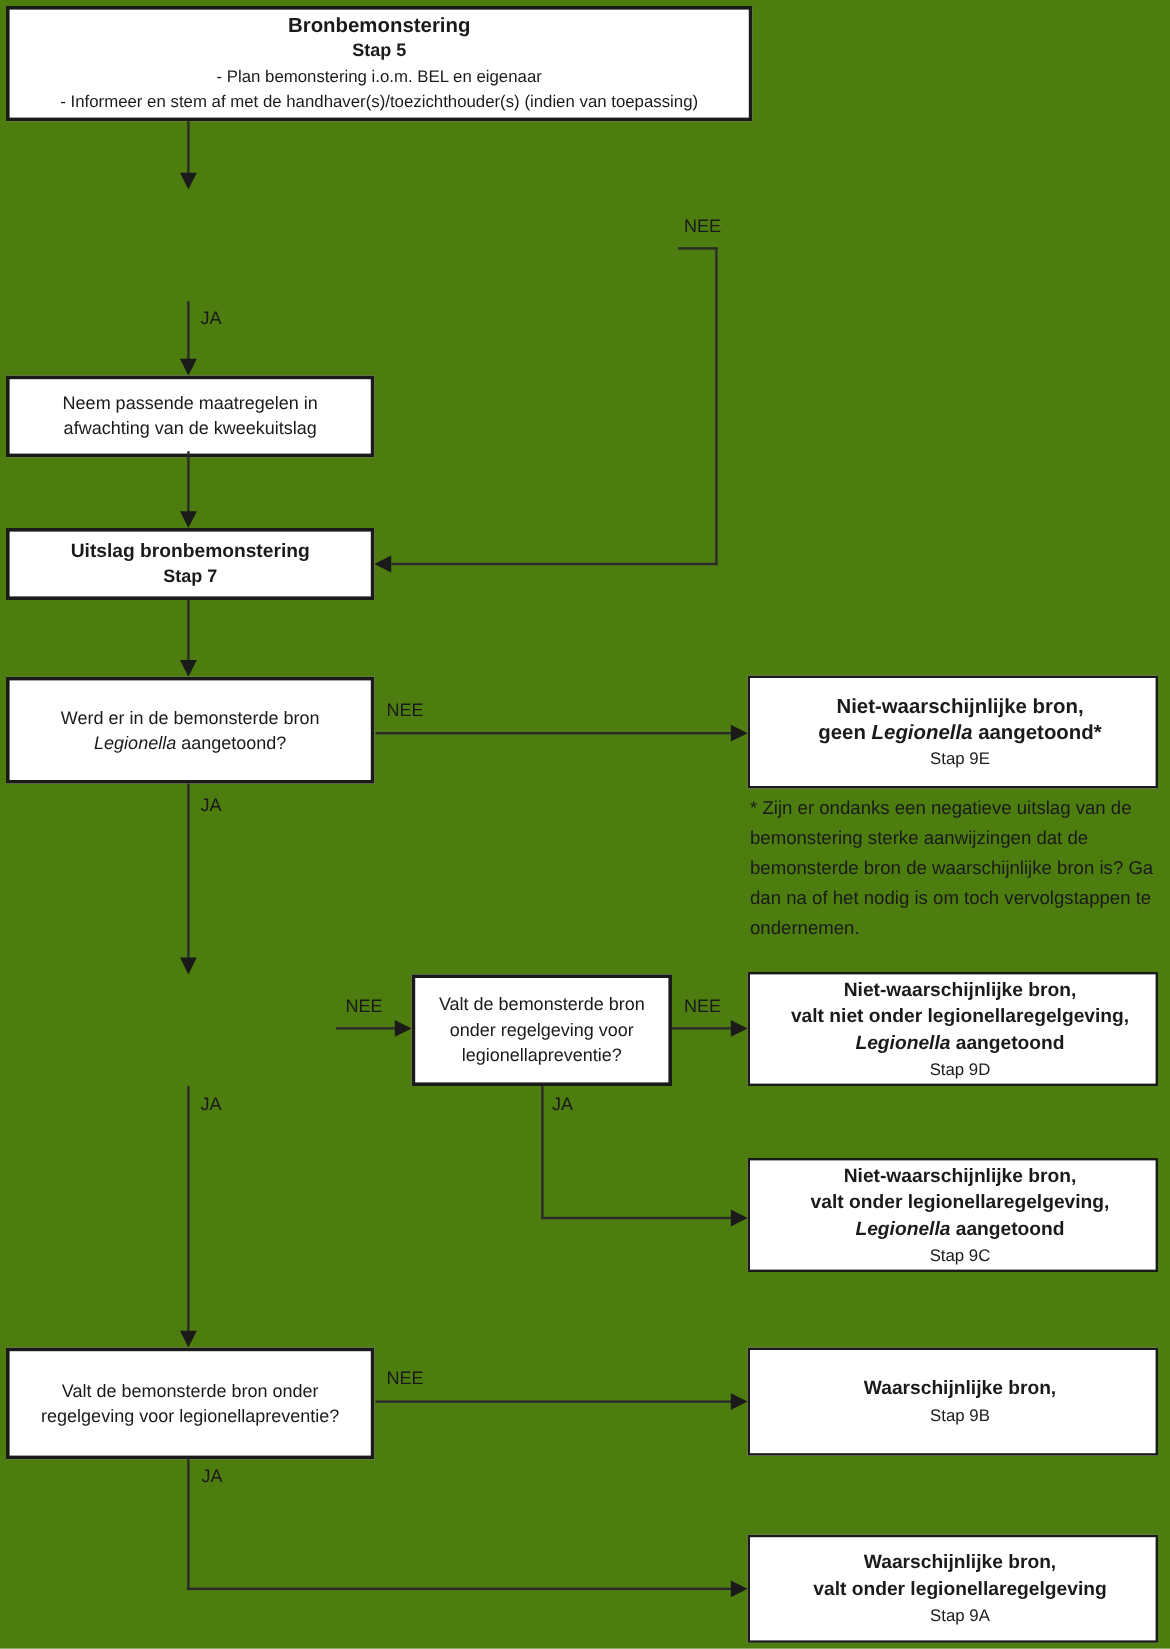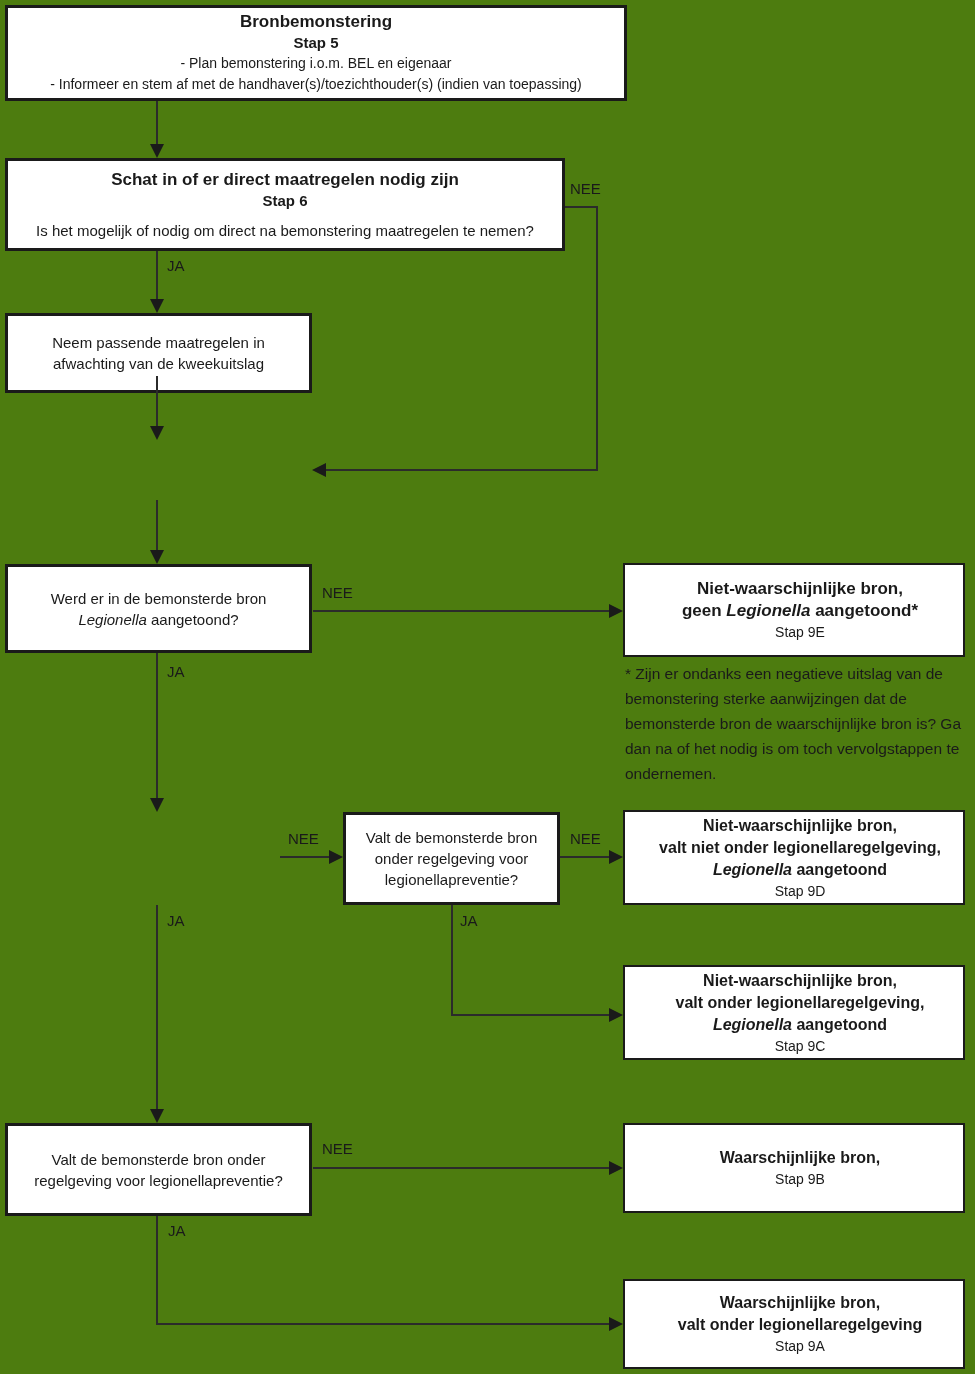--- a/index.html
+++ b/index.html
@@ -52,31 +52,30 @@
 
 <div id="canvas">
 
   <div class="box" style="left:5px;top:5px;width:622px;height:96px;">
     <div class="t-bold">Bronbemonstering</div>
     <div class="t-bold-sm">Stap 5</div>
     <div class="bullets">-  Plan bemonstering i.o.m. BEL en eigenaar</div>
     <div class="bullets">- Informeer en stem af met de handhaver(s)/toezichthouder(s) (indien van toepassing)</div>
   </div>
 
-  <div class="box" style="left:5px;top:158px;width:560px;height:93px;">
-    <div class="t-bold">Schat in of er direct maatregelen nodig zijn</div>
-    <div class="t-bold-sm">Stap 6</div>
-    <div class="t-reg q-gap">Is het mogelijk of nodig om direct na bemonstering maatregelen te nemen?</div>
-  </div>
 
-  <div class="box" style="left:5px;top:313px;width:307px;height:80px;text-align:center;">
+  <div class="box" style="left:5px;top:313px;width:307px;height:68px;text-align:center;">
     <div class="t-reg">Neem passende maatregelen in</div>
     <div class="t-reg">afwachting van de kweekuitslag</div>
   </div>
 
+  <div class="box" style="left:5px;top:440px;width:307px;height:60px;">
+    <div class="t-bold-md">Uitslag bronbemonstering</div>
+    <div class="t-bold-sm">Stap 7</div>
+  </div>
 
   <div class="box" style="left:5px;top:564px;width:307px;height:89px;">
     <div class="t-reg">Werd er in de bemonsterde bron</div>
     <div class="t-reg"><span class="it">Legionella</span><span> aangetoond?</span></div>
   </div>
 
 
   <div class="box" style="left:5px;top:1123px;width:307px;height:93px;">
     <div class="t-reg">Valt de bemonsterde bron onder</div>
     <div class="t-reg">regelgeving voor legionellapreventie?</div>

